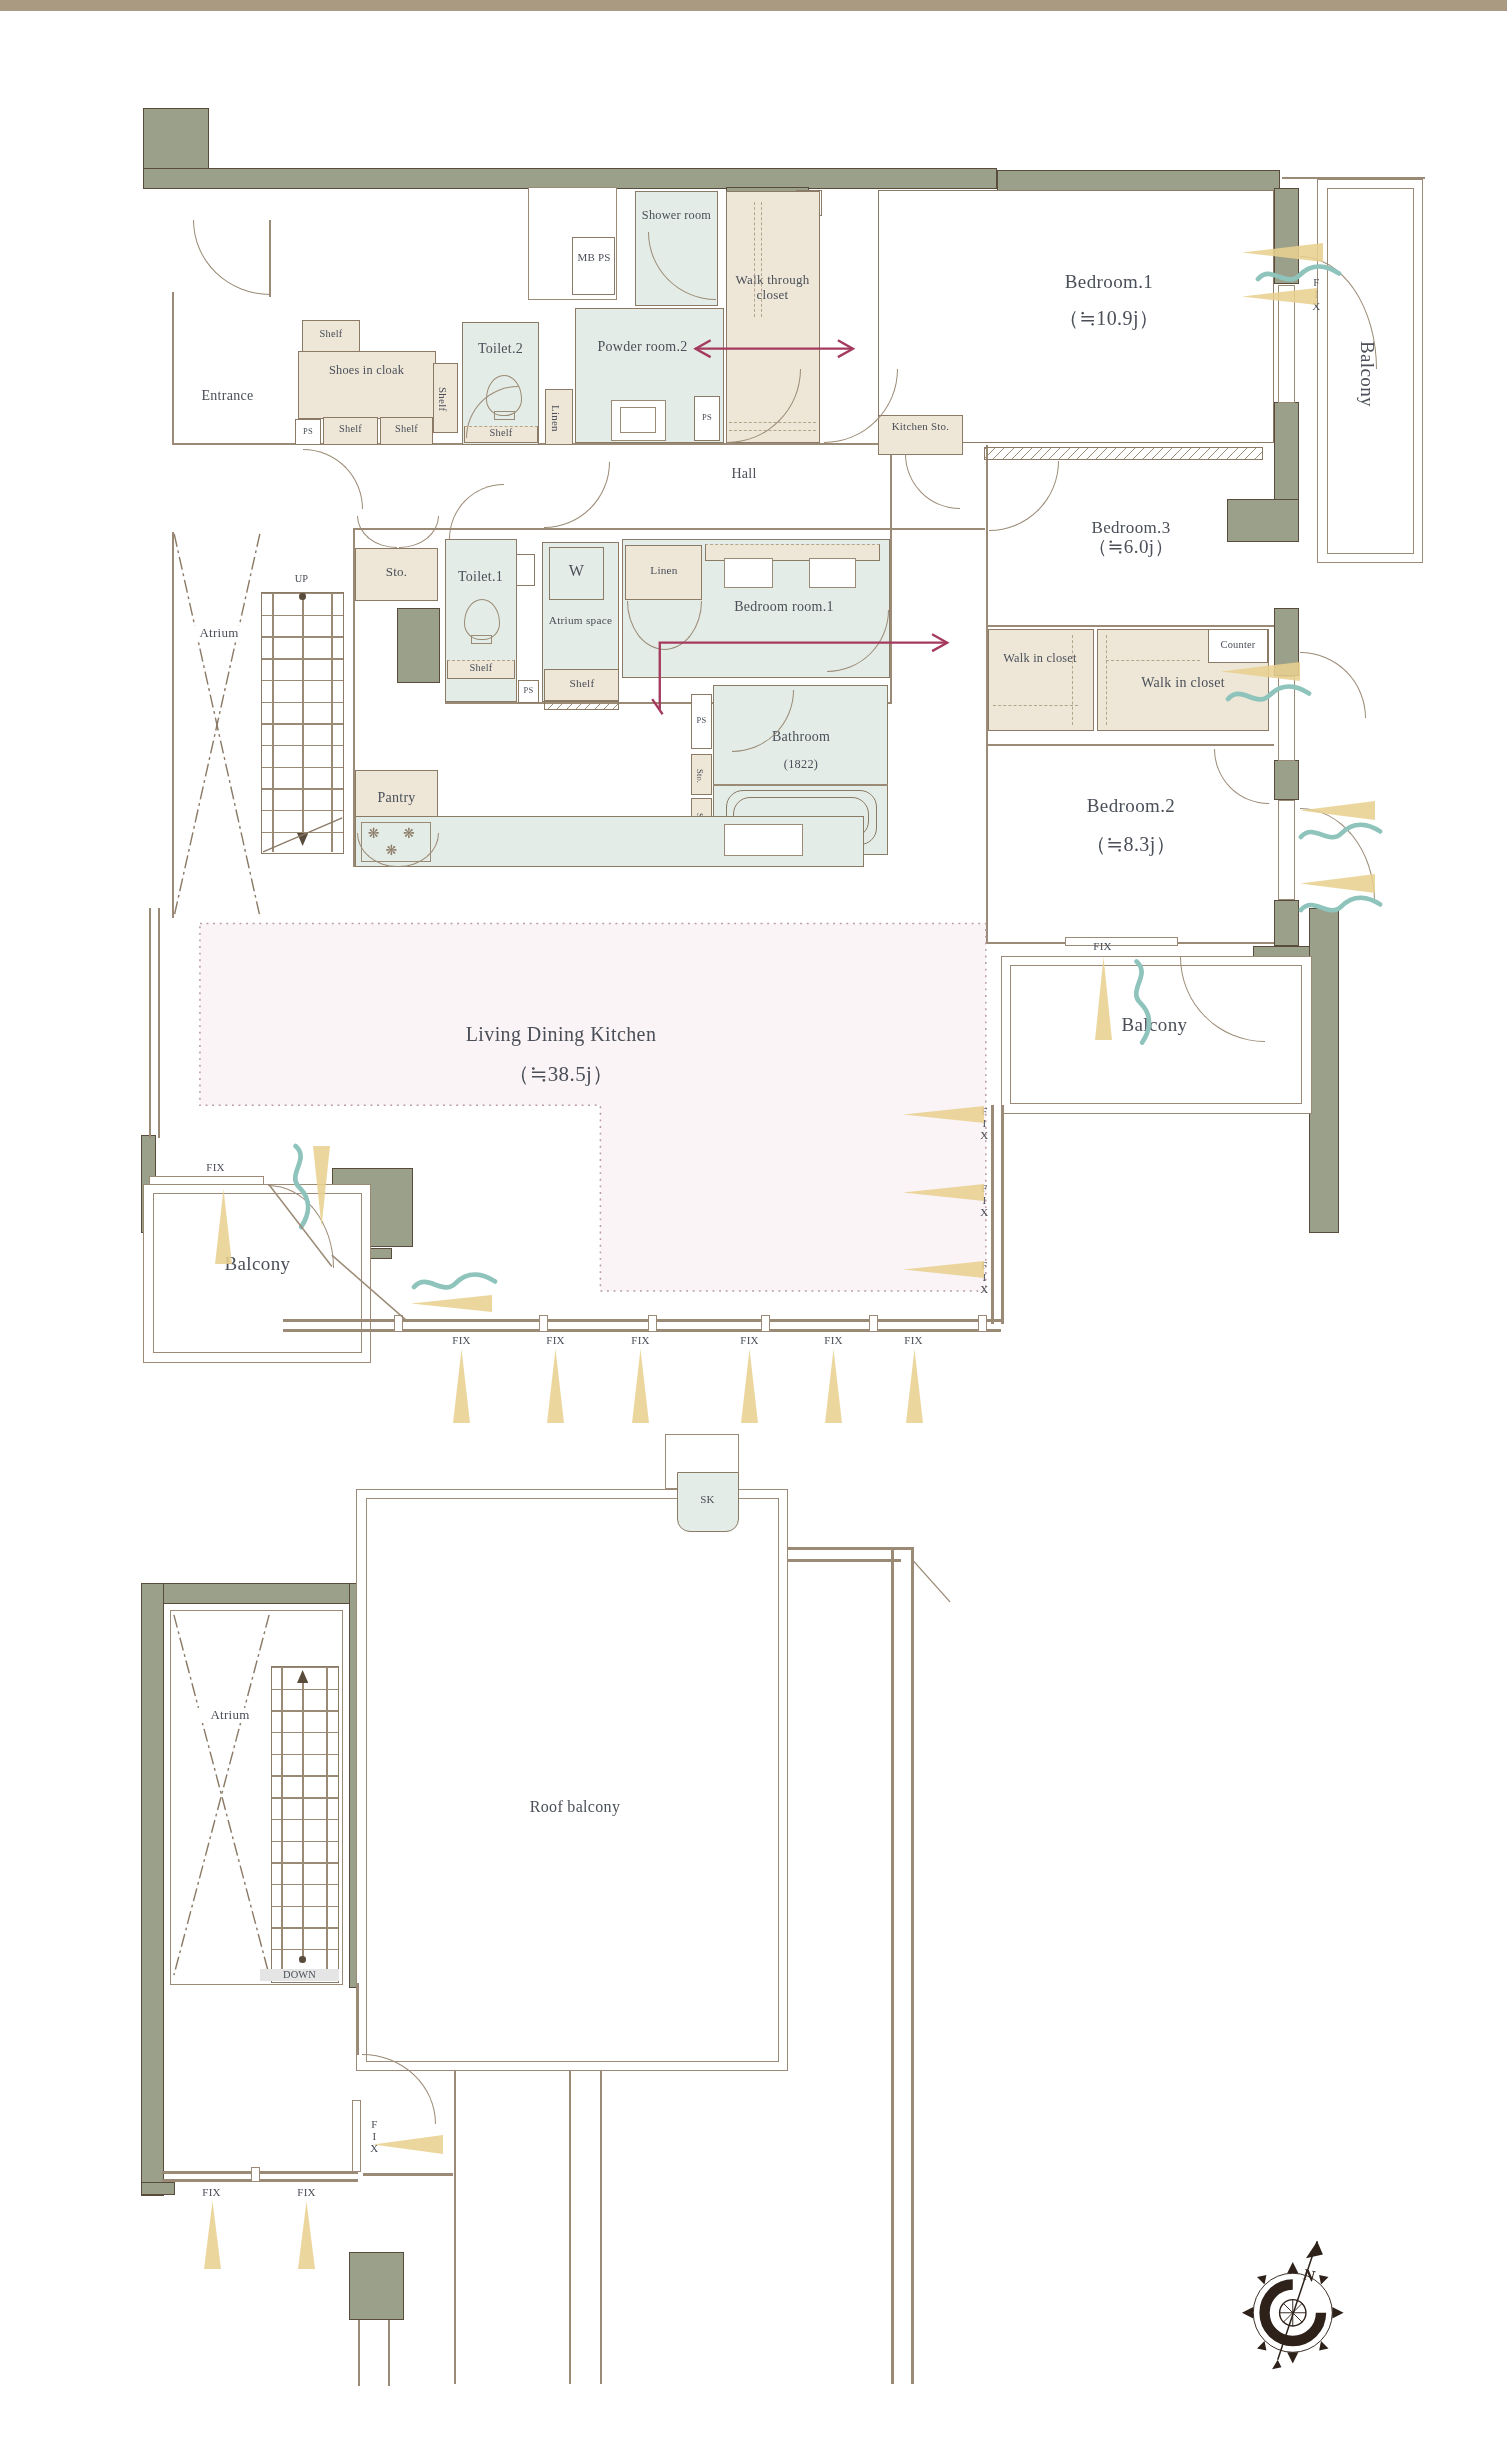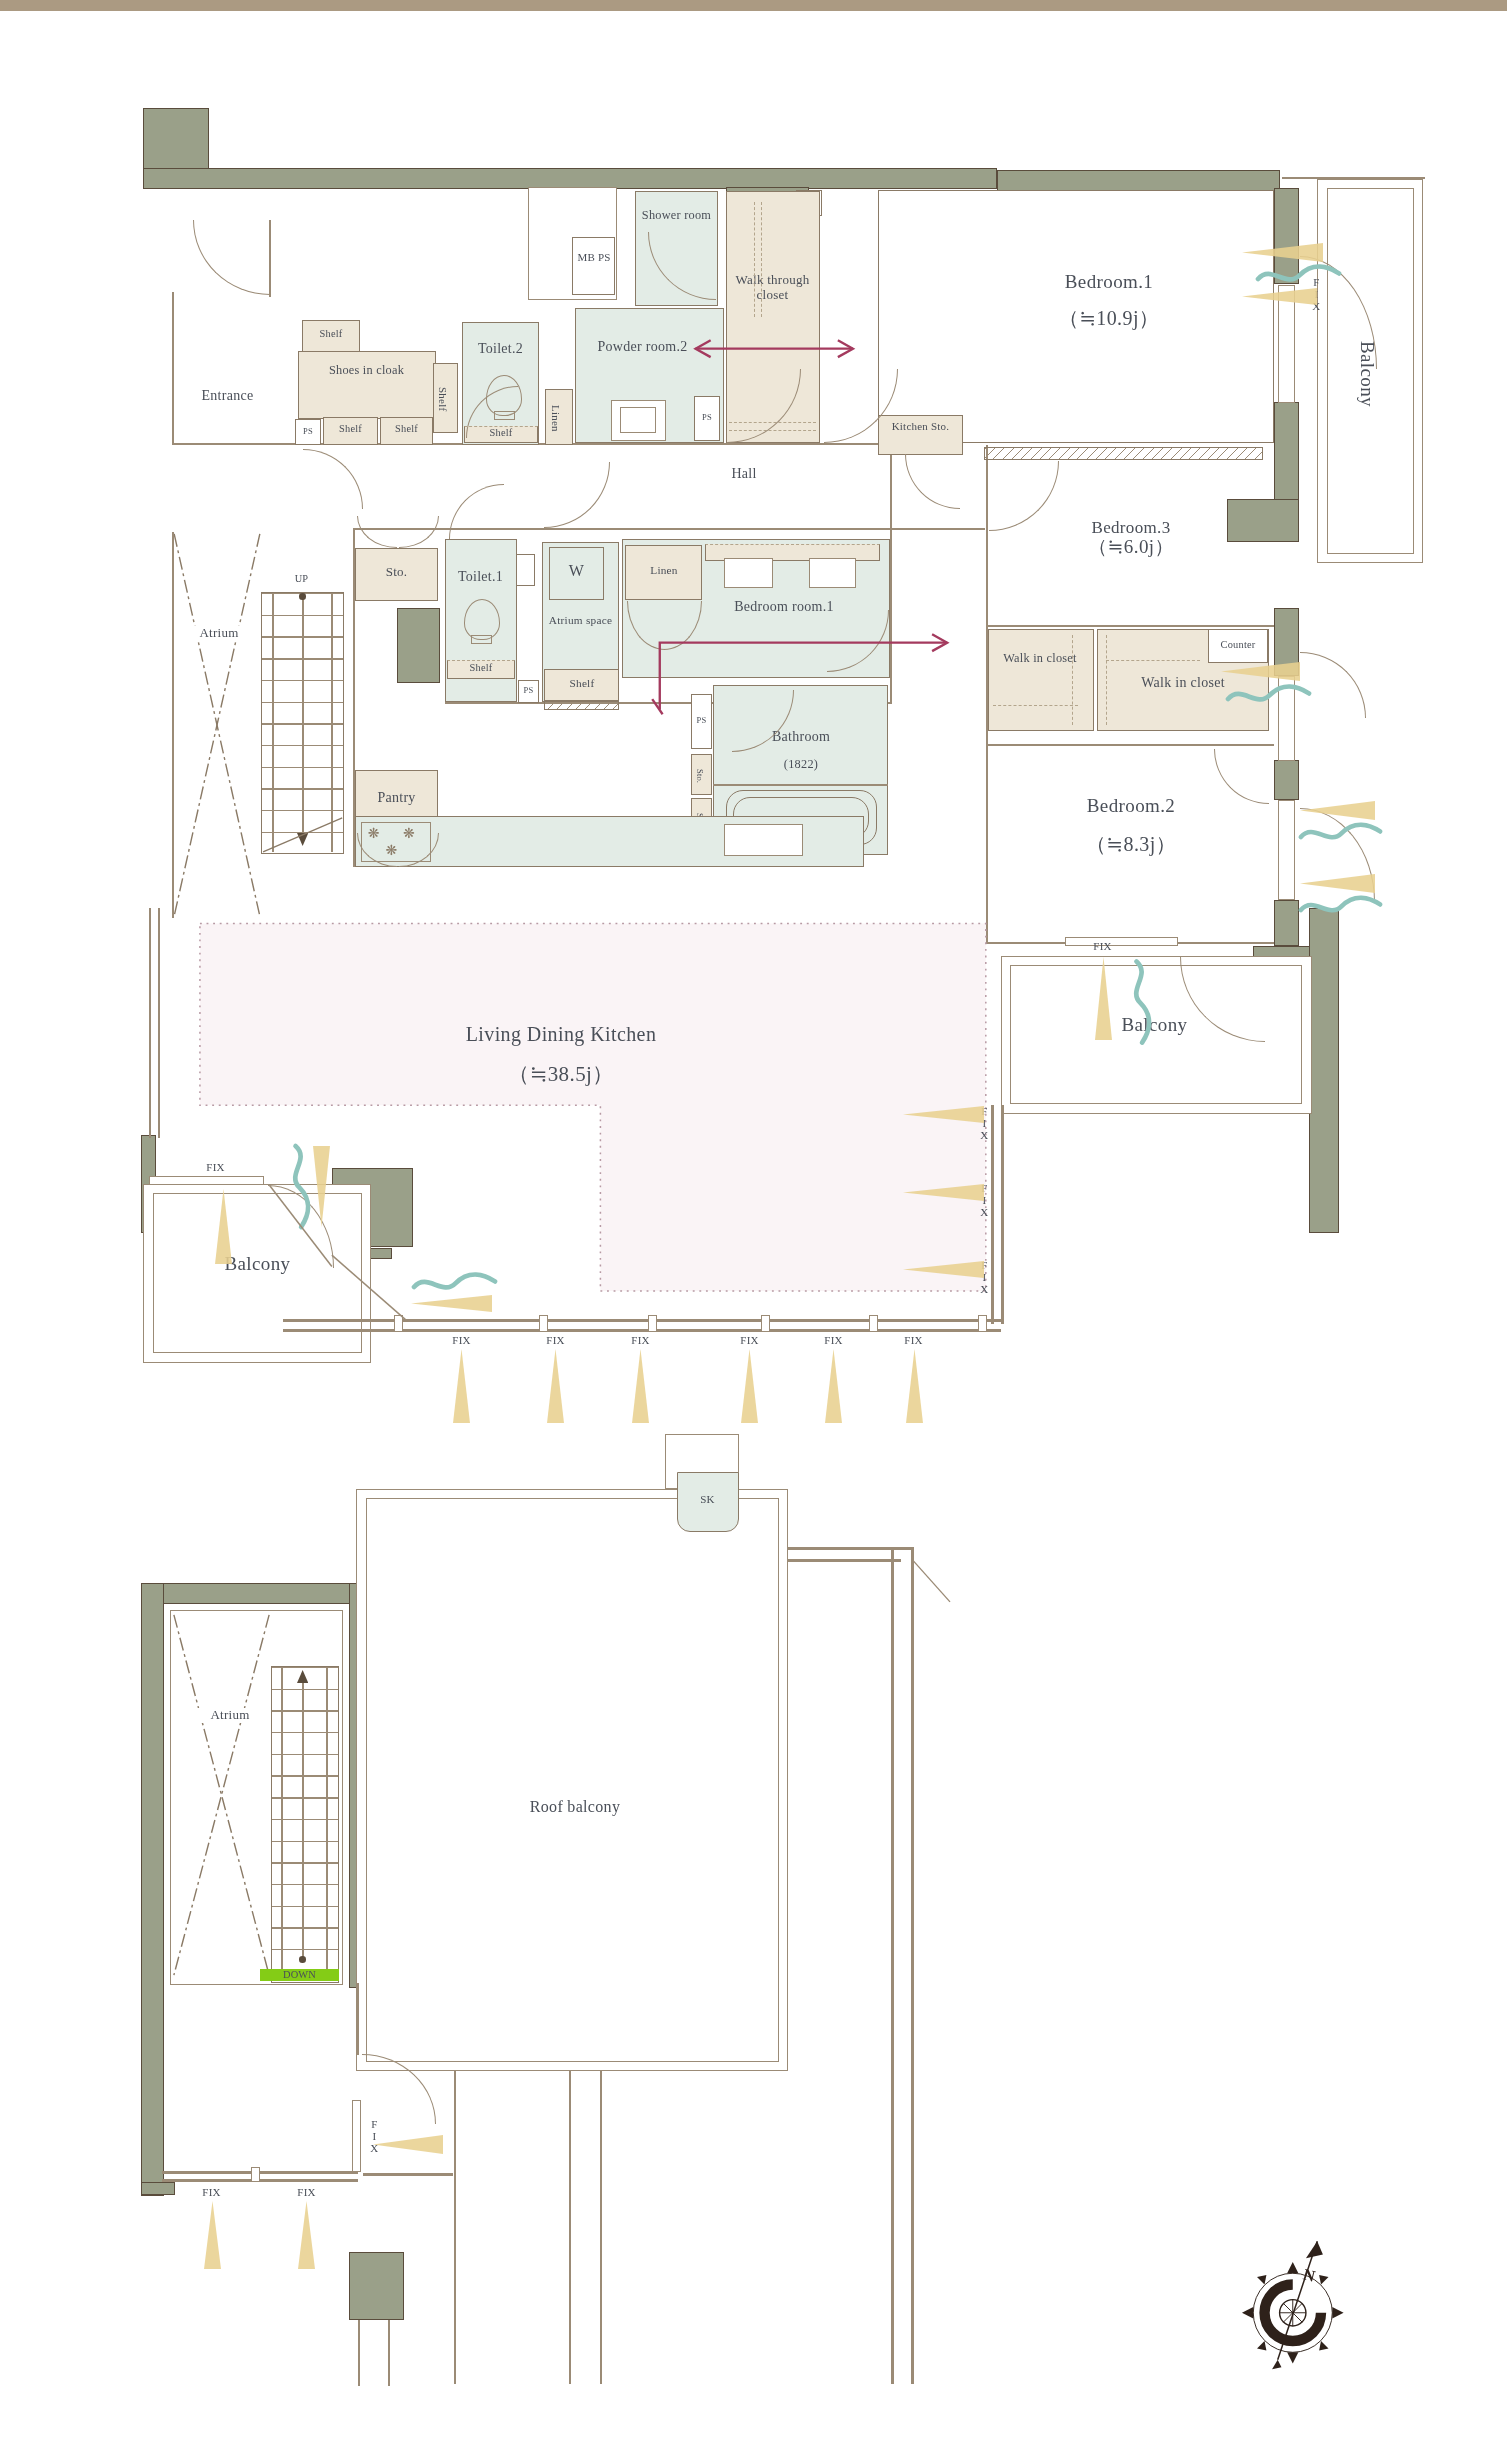--- a/index.html
+++ b/index.html
@@ -355,21 +355,21 @@
     <line x1="103" y1="2" x2="2" y2="384" stroke="#8a7a66" stroke-width="1.5" stroke-dasharray="14 4 3 4"></line>
   </svg>
   <div class="lbl s14" style="left:196px;top:1708px;width:68px;background:#fff">Atrium</div>
 
   <div class="stairs" style="left:271px;top:1666px;width:68px;height:317px"></div>
   <div class="ln" style="left:281px;top:1668px;width:1.9px;height:313px"></div>
   <div class="ln" style="left:326px;top:1668px;width:1.9px;height:313px"></div>
   <div class="ln" style="left:302px;top:1679px;width:1.9px;height:279px"></div>
   <div class="cone cup" style="left:297px;top:1670px;width:11.3px;height:13px;background:#5a4c3c"></div>
   <div class="a" style="left:299px;top:1956px;width:6.6px;height:6.6px;border-radius:50%;background:#5a4c3c"></div>
-  <div class="lbl s11" style="left:260px;top:1969px;width:79px;background:#84cc16">DOWN</div>
+  <div class="lbl s11" style="left:260px;top:1969px;width:79px;background:#e5e5e5">DOWN</div>
 
   <div class="dbl" style="left:356px;top:1489px;width:432px;height:582px"></div>
   <div class="dbl2" style="left:366px;top:1498px;width:413px;height:564px"></div>
   <div class="lbl s17" style="left:490px;top:1798px;width:170px">Roof balcony</div>
   <div class="dbl2 white" style="left:665px;top:1434px;width:74px;height:55px"></div>
   <div class="r mint" style="left:677px;top:1472px;width:62px;height:60px;border-radius:0 0 13px 13px"></div>
   <div class="lbl s10" style="left:680px;top:1493px;width:55px">SK</div>
 
   <div class="ln" style="left:788px;top:1547px;width:125px;height:2.8px"></div>
   <div class="ln" style="left:788px;top:1559px;width:113px;height:2.8px"></div>

